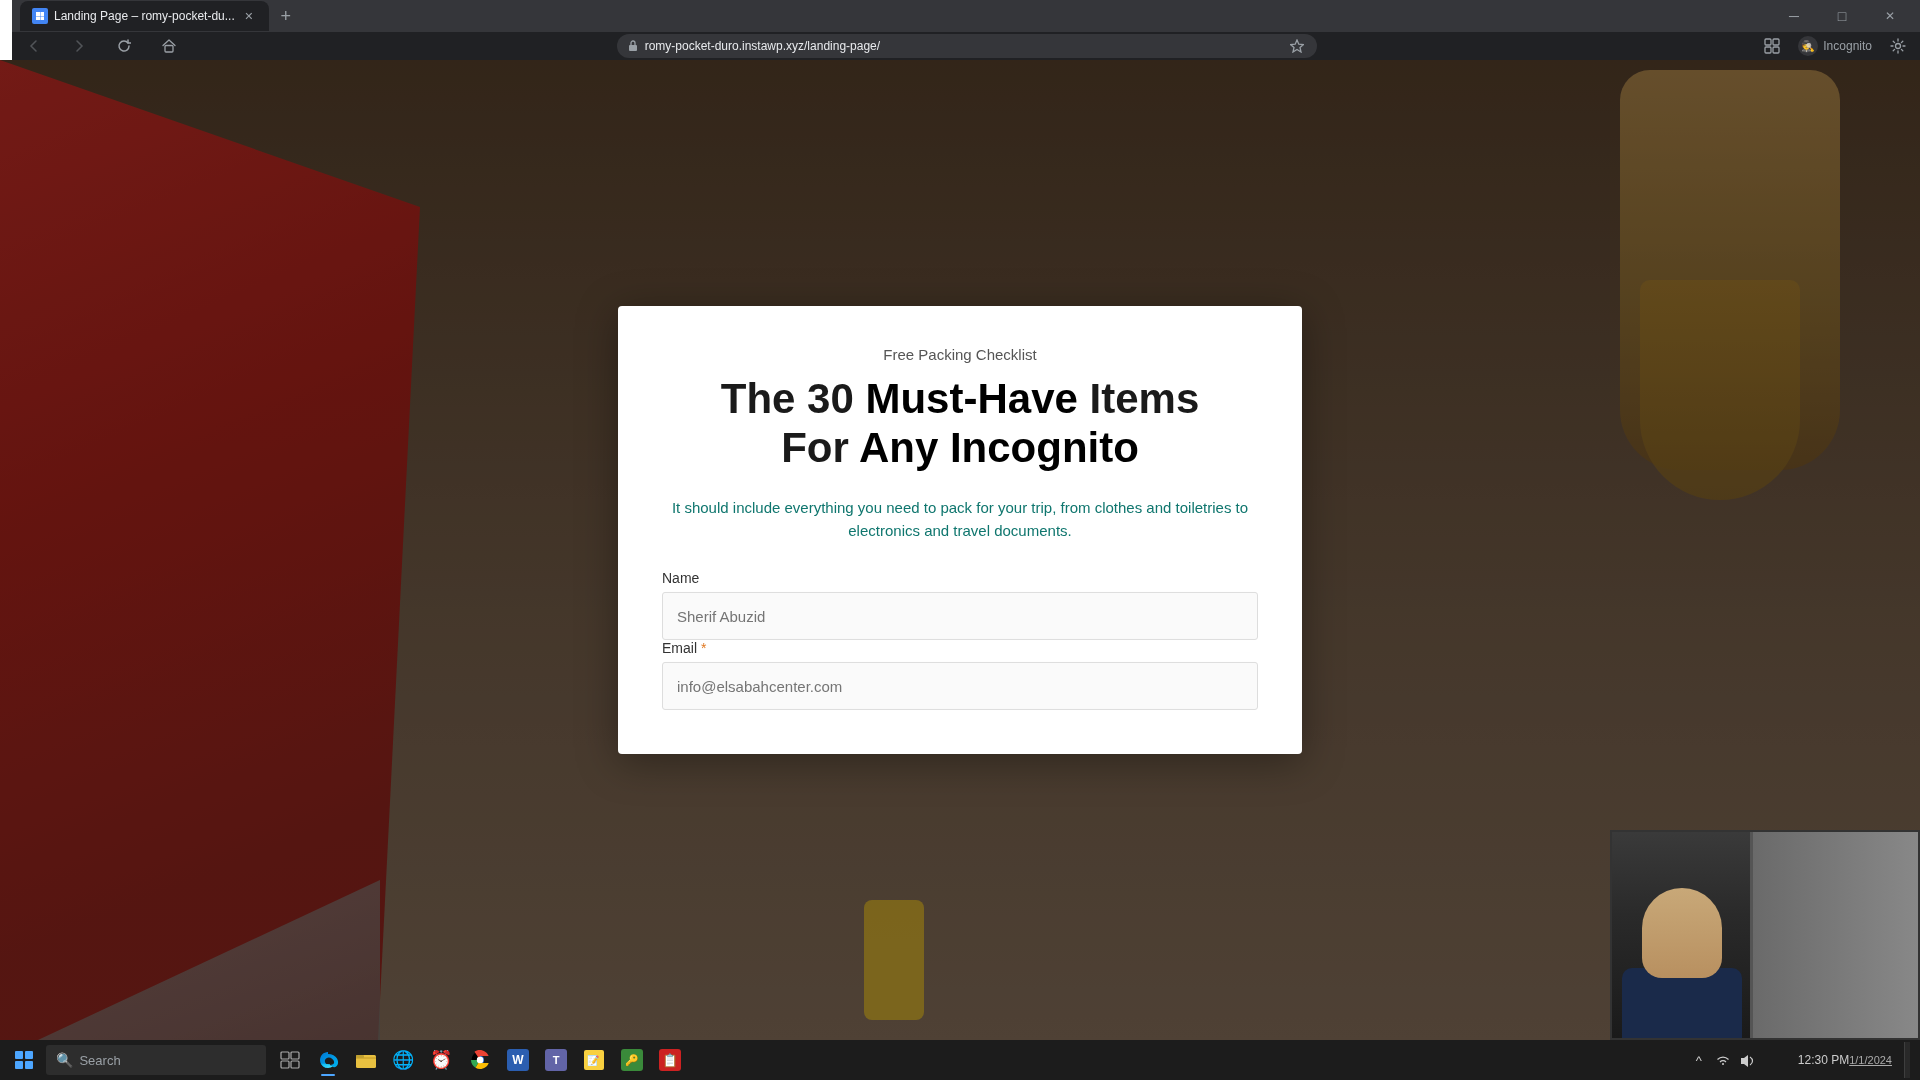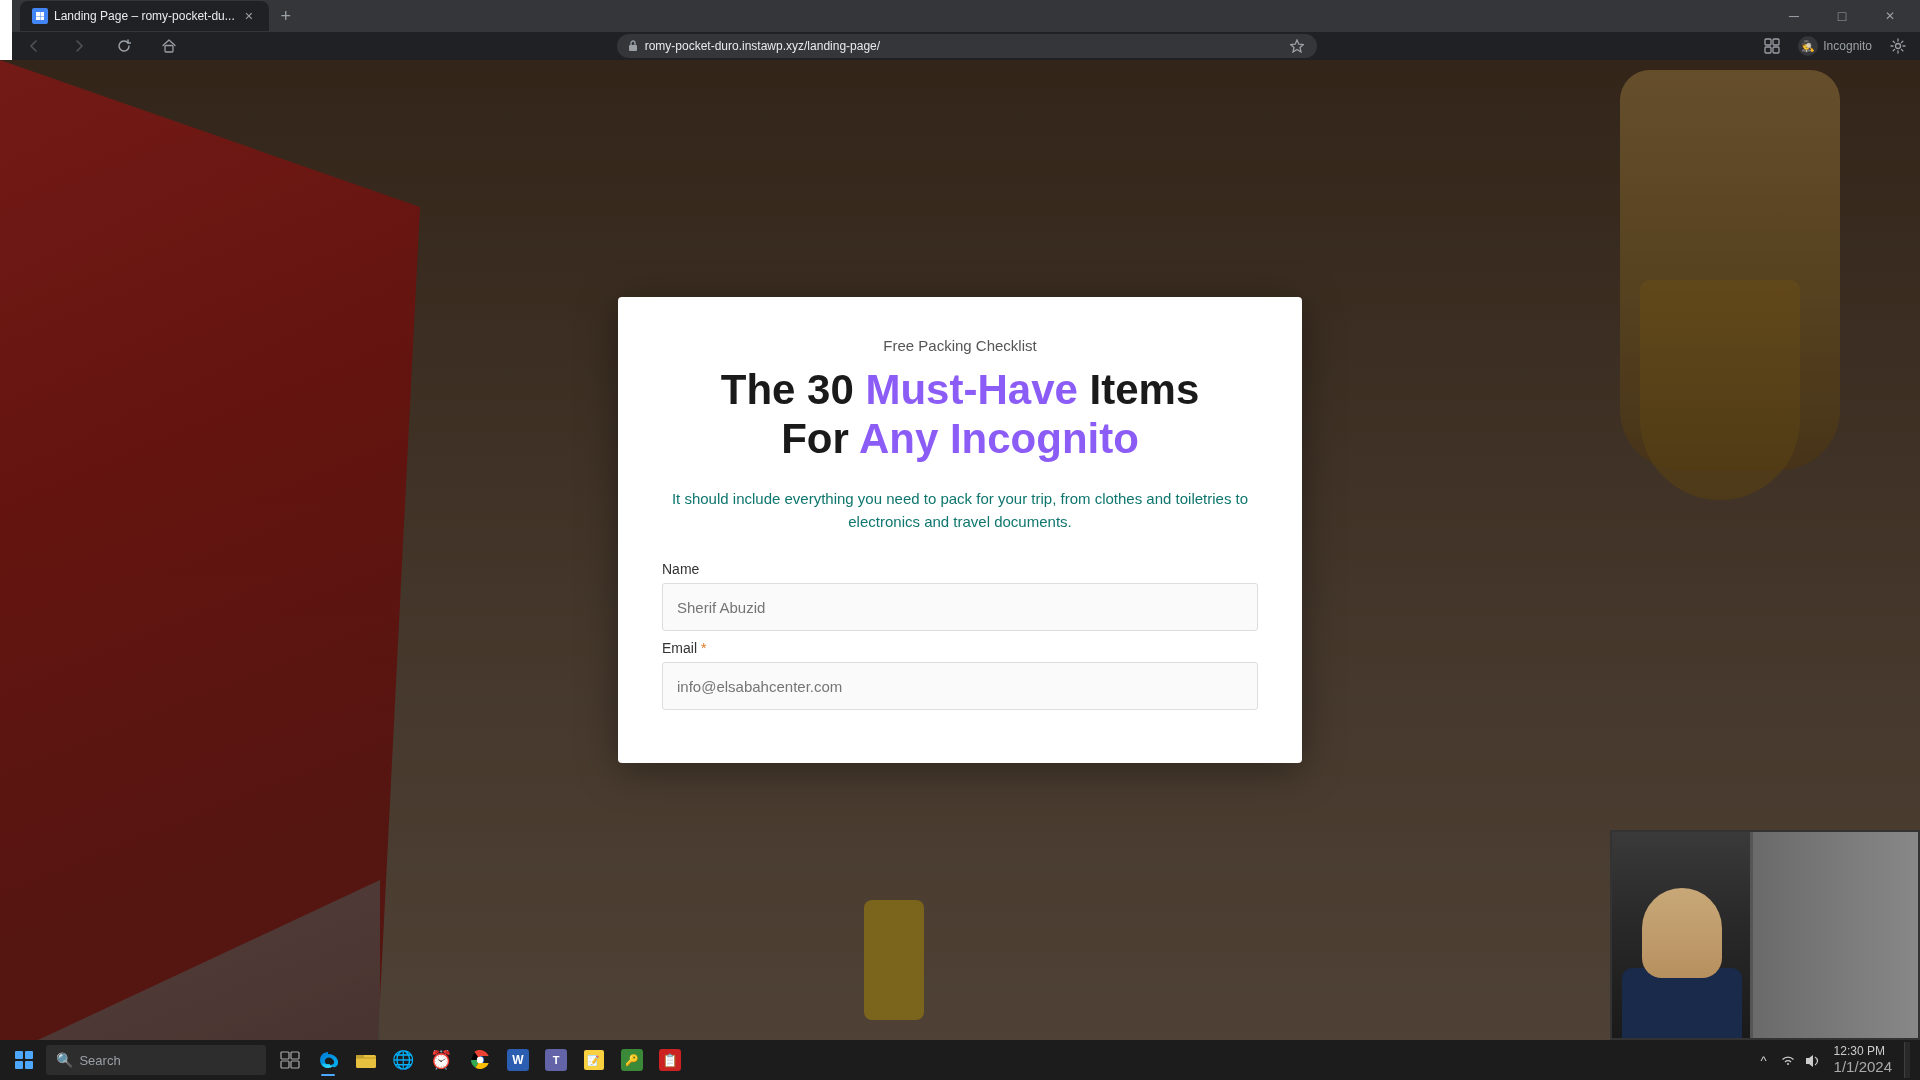--- a/index.html
+++ b/index.html
@@ -171,34 +171,34 @@
     .modal-title {
       text-align: center;
       font-size: 42px;
       font-weight: 900;
       line-height: 1.15;
       color: #1a1a1a;
       margin-bottom: 24px;
     }
 
     .modal-title .highlight {
-      color: #8b5cf6;
+      color: #000000;
     }
 
     .modal-description {
       text-align: center;
       font-size: 15px;
       color: #0f766e;
       line-height: 1.55;
       margin-bottom: 28px;
     }
 
     
     .form-group {
-      margin-bottom: 9px;
+      margin-bottom: 0;
     }
     .form-label {
       display: block;
       font-size: 14px;
       color: #333;
       margin-bottom: 6px;
       font-weight: 500;
     }
     .form-label .required {
       color: #e07820;
@@ -377,34 +377,35 @@
     }
     .tray-icon {
       width: 20px; height: 20px;
       display: flex; align-items: center; justify-content: center;
       color: #ccc;
       font-size: 13px;
       cursor: pointer;
     }
     .taskbar-clock {
       display: flex;
-      flex-direction: column;
-      align-items: flex-start;
+      align-items: flex-end;
       padding: 0 8px;
       cursor: pointer;
+      margin-left: 29px;
     }
     .clock-time {
       font-size: 12px;
       color: #ccc;
       line-height: 1.2;
     }
     .clock-date {
-      font-size: 15px;
+      font-size: 11px;
       color: #aaa;
       line-height: 1.2;
+      text-decoration: underline;
     }
   </style>
 </head>
 <body>
 
 <div style="position:absolute;top:0;left:0;width:1920px;height:1080px;">
 
   <div class="browser">
 
     <div class="tab-bar">

